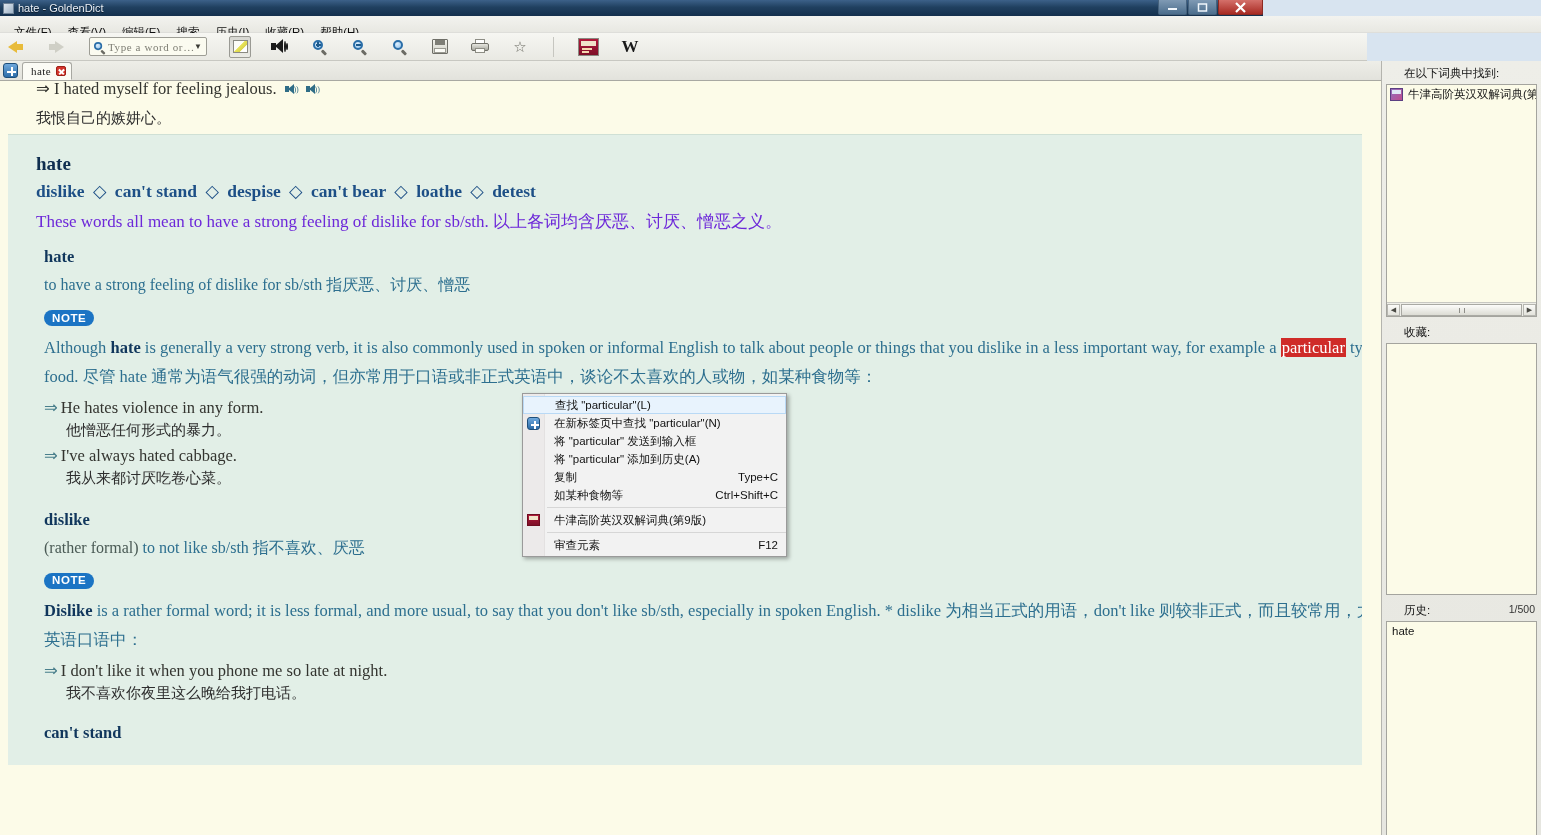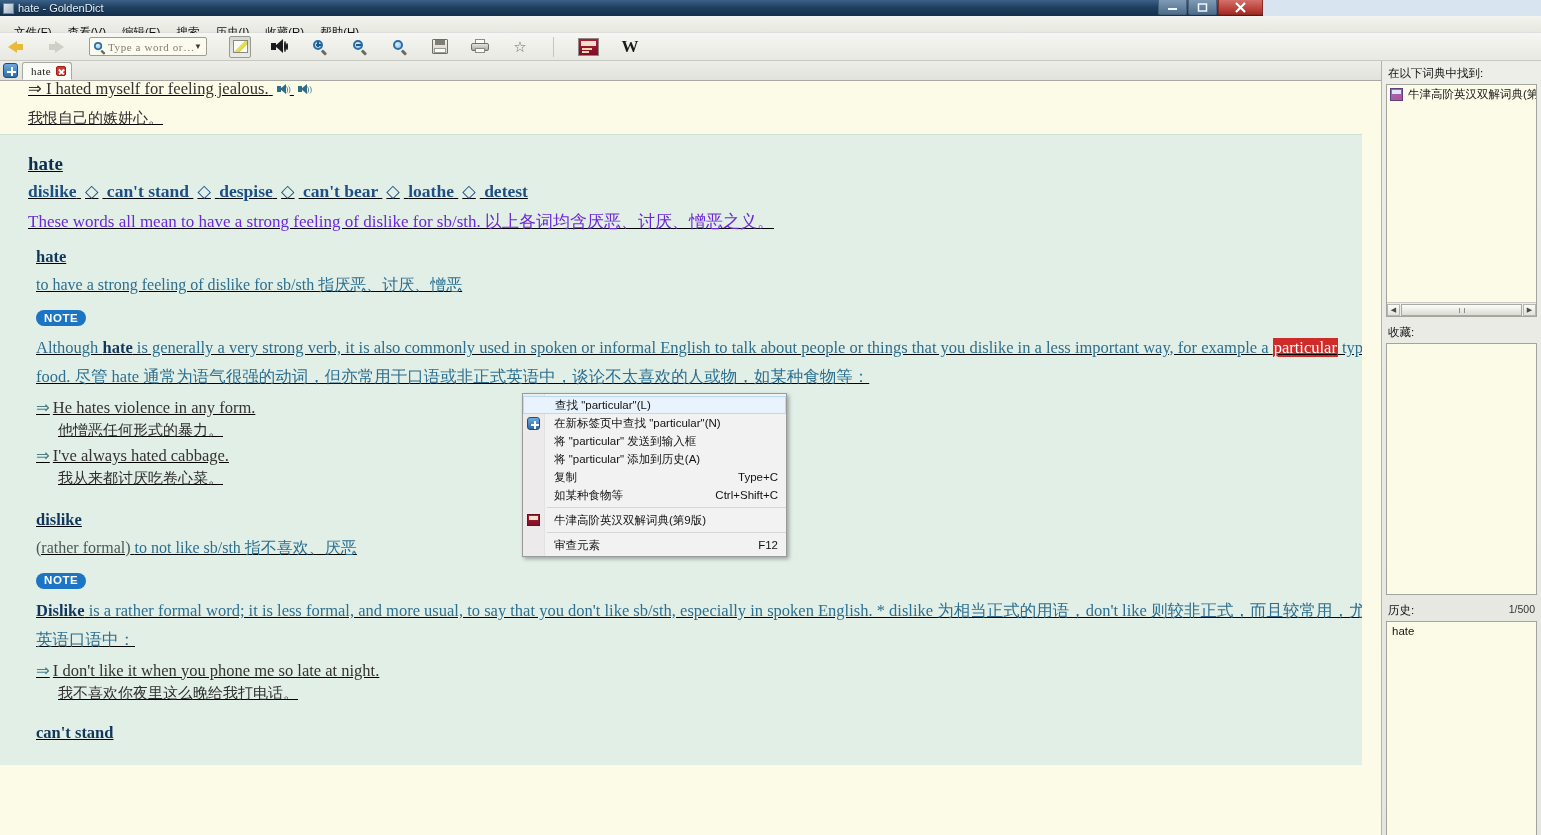--- a/index.html
+++ b/index.html
@@ -42,21 +42,21 @@
     position:absolute; left:0; top:16px; width:1541px; height:17px;
     background:linear-gradient(to bottom,#f3f3ef,#e8e8e2);
     border-bottom:1px solid #dededa;
     display:flex; align-items:center; padding-left:6px;
     font-size:11.5px; color:#101010;
   }
   .menubar .mi{ padding:9px 8px; white-space:nowrap; cursor:default;margin-top:17px; }
 
   
   .toolbar{
-    position:absolute; left:0; top:33px; width:1541px; height:28px;
+    position:absolute; left:0; top:33px; width:1367px; height:28px;
     background:linear-gradient(to bottom,#f6f6f2,#e9e9e3);
     border-bottom:1px solid #c8c8c2;
     display:flex; align-items:center; padding-left:5px; gap:18px;
   }
   .tbtn{ width:22px;height:22px; display:flex;align-items:center;justify-content:center;
          border:1px solid transparent; border-radius:2px; }
   .tbtn.pressed{ border:1px solid #9a9a94; background:linear-gradient(to bottom,#d7d7d1,#ebebe6); }
   .searchbox{
     width:118px;height:19px; margin:0 4px;
     background:#fbfbf0; border:1px solid #9d9d95; border-radius:2px;
@@ -110,21 +110,21 @@
                   background:linear-gradient(#cfe3f5,#8fb6d8); border:1px solid #4b6d8c; }
   .mon-icon .scr2{ position:absolute;left:5px;top:4px;width:11px;height:9px;
                   background:linear-gradient(#e8f1fa,#a8c6e2); border:1px solid #3d5f7d; }
 
   
   .content{
     position:absolute; left:0; top:81px; width:1381px; height:754px;
     background:#fcfbe8; overflow:hidden;
     font-family:"Liberation Serif",serif;
   }
-  .article{ position:absolute; left:0; top:0; width:1427px;text-decoration:underline; }
+  .article{ position:absolute; left:8px; top:0; width:1427px; }
   .pre-block{ padding:4px 0 6px 28px; background:#fcfbe8; color:#2b2b2b; }
   .pre-block .en{ font-size:16.5px; color:#33342f; position:relative; top:-6px;
                   white-space:nowrap; overflow:hidden; }
   .spk{ display:inline-block; width:13px; height:11px; position:relative;
         vertical-align:-1px; margin-left:4px; }
   .spk i{ position:absolute; left:0; top:2px; width:4px; height:6px; background:#2f6d86;}
   .spk b{ position:absolute; left:3px; top:0; width:0;height:0;
           border-top:5.5px solid transparent;border-bottom:5.5px solid transparent;
           border-right:6px solid #2f6d86;}
   .spk s{ position:absolute; right:-1px; top:1px; color:#2f6d86; font-size:8px;
@@ -180,21 +180,21 @@
     background:#fcfbe8;
   }
 
   
   .sidebar{
     position:absolute; left:1381px; top:61px; width:160px; height:774px;
     background:linear-gradient(to bottom,#eeeee8,#e6e6e0);
     border-left:1px solid #b4b4ae;
     font-size:11.5px; color:#161616;
   }
-  .sb-label{ padding:5px 0 3px 6px; font-size:11.5px; color:#101010; display:flex; }
+  .sb-label{ padding:5px 0 3px 6px; font-size:11.5px; color:#101010; display:flex;margin-left:16px; }
   .sb-label .cnt{ margin-left:auto; margin-right:6px; font-family:"Liberation Sans",sans-serif;
                   font-size:10.5px; color:#333; }
   .listbox{
     margin:0 4px; background:#fcfbe8; border:1px solid #a4a49e; position:relative;
     overflow:hidden;
   }
   .lb-row{ display:flex; align-items:center; gap:5px; padding:2px 3px;
            font-size:11.5px; white-space:nowrap; }
   .dicon{ width:13px;height:13px;flex:none; background:linear-gradient(135deg,#8f6fc0,#c04f8f);
           border:1px solid #5b3f82; position:relative; }

